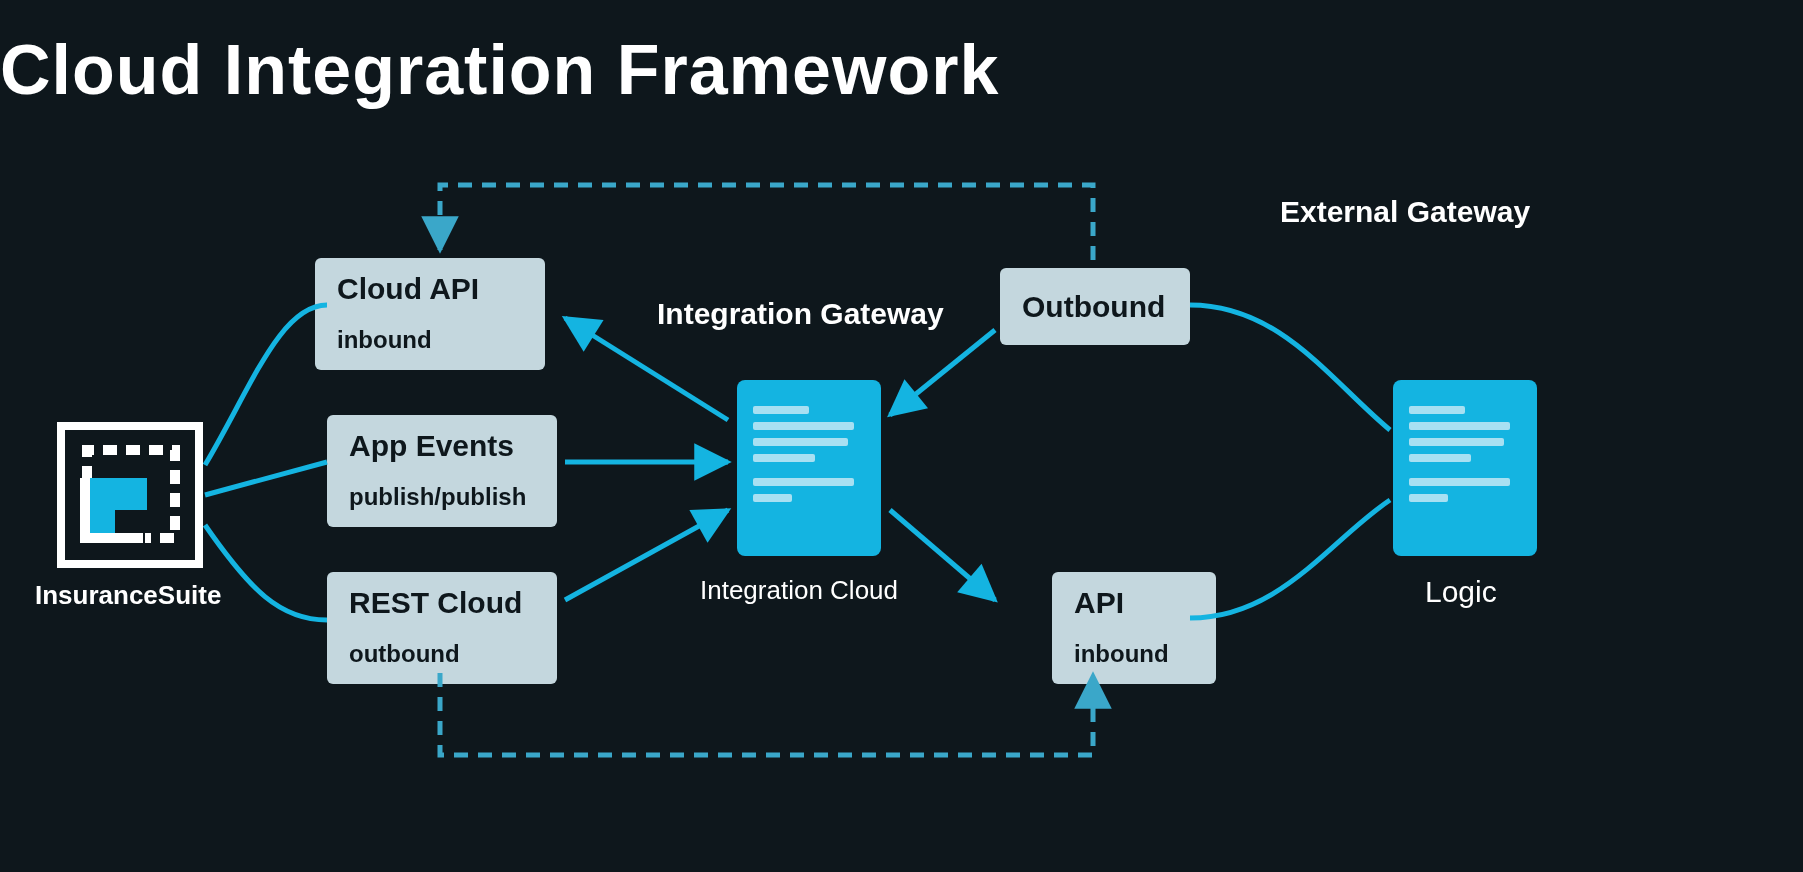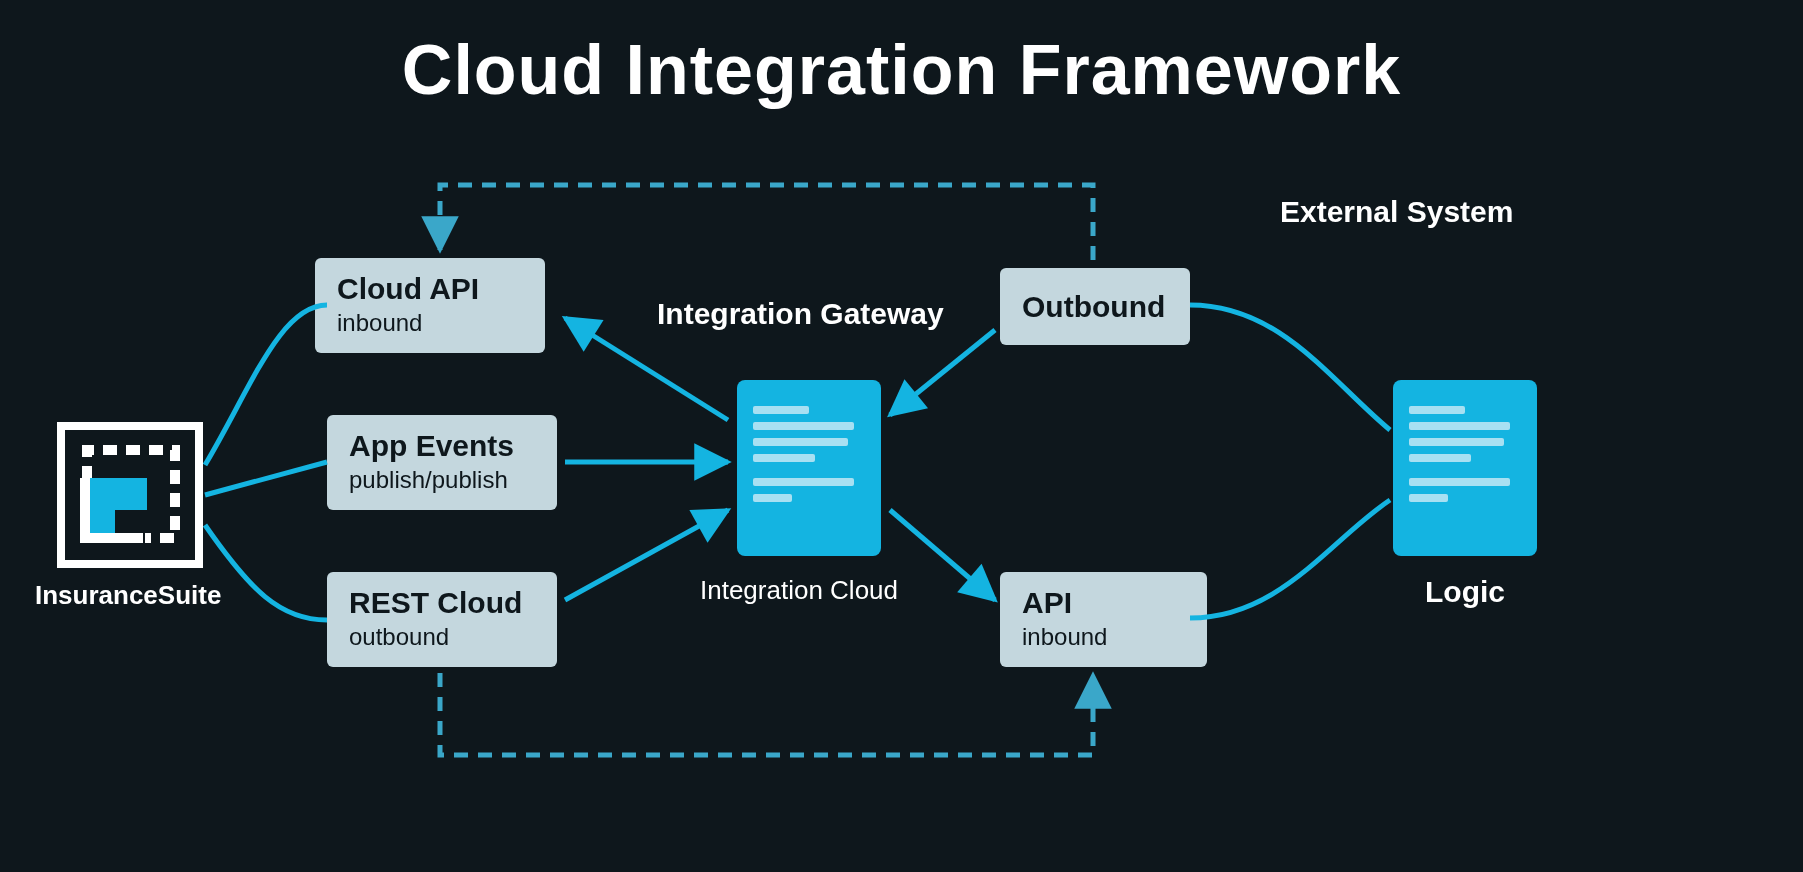--- a/index.html
+++ b/index.html
@@ -5,21 +5,21 @@
   html,body{margin:0;padding:0}
   body{
     background:#0e171c;
     font-family:"Segoe UI",Arial,Helvetica,sans-serif;
     width:1803px;height:872px;
     position:relative;
     color:#fff;
   }
   .title{
     position:absolute;left:0;right:0;top:30px;
-    text-align:center;
+    text-align:left;
     font-size:70px;
     font-weight:800;
     letter-spacing:1px;
   }
   .label{
     position:absolute;
     font-size:30px;
     font-weight:700;
     color:#fff;
     white-space:nowrap;
@@ -27,38 +27,38 @@
   .small{font-size:26px;font-weight:400;}
   .box{
     position:absolute;
     background:#c4d7de;
     color:#0e171c;
     border-radius:6px;
     padding:14px 22px 16px 22px;
     box-sizing:border-box;
   }
   .box .t{font-size:30px;font-weight:700;line-height:1.1}
-  .box .s{font-size:24px;font-weight:400;margin-top:4px}
+  .box .s{font-size:24px;font-weight:700;margin-top:21px}
   .code-box{
     position:absolute;
     background:#14b4e1;
     border-radius:8px;
     padding:18px 16px 24px 16px;
     box-sizing:border-box;
   }
   .code-box .ln{height:8px;background:#a8e0f2;margin:8px 0;border-radius:2px}
   svg.overlay{position:absolute;left:0;top:0;width:1803px;height:872px;pointer-events:none}
 </style>
 </head>
 <body>
 
 <div class="title">Cloud Integration Framework</div>
 
 <div class="label" style="left:657px;top:297px">Integration Gateway</div>
-<div class="label" style="left:1280px;top:195px">External System</div>
+<div class="label" style="left:1280px;top:195px">External Gateway</div>
 
 <div style="position:absolute;left:55px;top:420px">
 <svg width="150" height="150" viewBox="0 0 150 150">
   <rect x="6" y="6" width="138" height="138" fill="none" stroke="#fff" stroke-width="8"></rect>
   <path d="M32 60 L32 30 L120 30 L120 118 L90 118" fill="none" stroke="#fff" stroke-width="10" stroke-dasharray="14 9"></path>
   <path d="M30 118 L30 58 L92 58 L92 90 L60 90 L60 118 Z" fill="#14b4e1"></path>
   <path d="M30 58 L30 118 L88 118" fill="none" stroke="#fff" stroke-width="10"></path>
 </svg>
 </div>
 <div class="label small" style="left:35px;top:580px;font-weight:600">InsuranceSuite</div>
@@ -82,34 +82,34 @@
   <div class="ln" style="width:85%"></div>
   <div class="ln" style="width:55%"></div>
   <div class="ln" style="width:90%;margin-top:16px"></div>
   <div class="ln" style="width:35%"></div>
 </div>
 <div class="label small" style="left:700px;top:575px">Integration Cloud</div>
 
 <div class="box" style="left:1000px;top:268px;width:190px;padding-top:22px;padding-bottom:22px">
   <div class="t">Outbound</div>
 </div>
-<div class="box" style="left:1000px;top:572px;width:207px">
+<div class="box" style="left:1052px;top:572px;width:164px">
   <div class="t">API</div>
   <div class="s">inbound</div>
 </div>
 
 <div class="code-box" style="left:1393px;top:380px;width:144px;height:176px">
   <div class="ln" style="width:50%"></div>
   <div class="ln" style="width:90%"></div>
   <div class="ln" style="width:85%"></div>
   <div class="ln" style="width:55%"></div>
   <div class="ln" style="width:90%;margin-top:16px"></div>
   <div class="ln" style="width:35%"></div>
 </div>
-<div class="label" style="left:1425px;top:575px;font-weight:700">Logic</div>
+<div class="label" style="left:1425px;top:575px;font-weight:400">Logic</div>
 
 <svg class="overlay">
   <defs>
     <marker id="arr" viewBox="0 0 12 12" refX="10" refY="6" markerWidth="9" markerHeight="9" orient="auto-start-reverse">
       <path d="M1 1 L11 6 L1 11 Z" fill="#14b4e1"></path>
     </marker>
     <marker id="arrD" viewBox="0 0 12 12" refX="10" refY="6" markerWidth="9" markerHeight="9" orient="auto-start-reverse">
       <path d="M1 1 L11 6 L1 11 Z" fill="#3aa7c9"></path>
     </marker>
   </defs>

